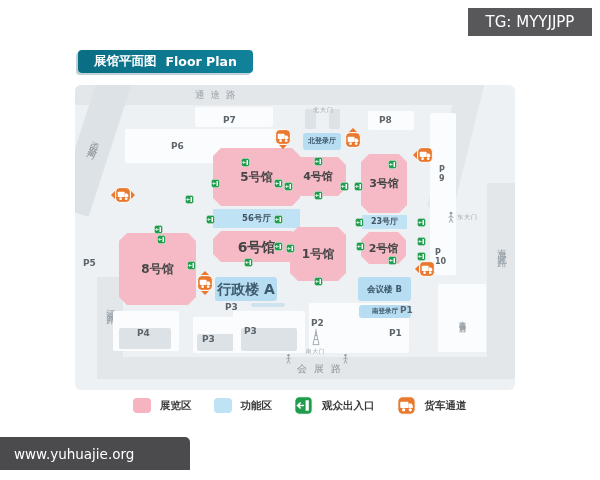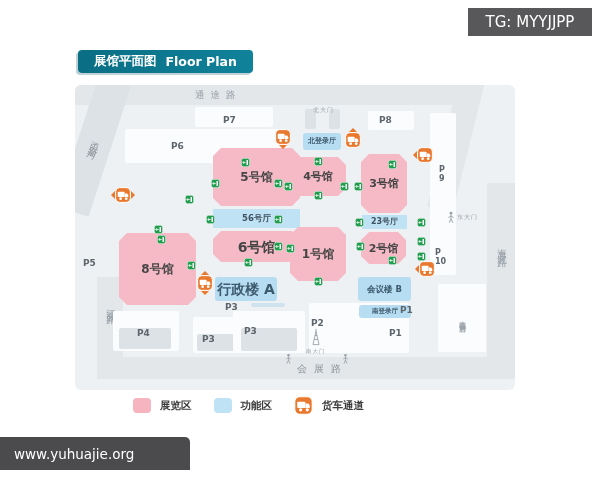--- a/index.html
+++ b/index.html
@@ -436,20 +436,28 @@
 <div class="legend">
   <div class="item">
     <span class="swatch pink"></span>
     <span class="llabel">展览区</span>
   </div>
   <div class="item">
     <span class="swatch blue"></span>
     <span class="llabel">功能区</span>
   </div>
   <div class="item">
+    <span class="licon" id="legend-entrance"><svg viewBox="0 0 20 20">
+          <rect x="0.8" y="0.8" width="18.4" height="18.4" rx="4.5" fill="#1f9d4d" stroke="#ffffff" stroke-width="1.2"></rect>
+          <rect x="12.2" y="4.5" width="3.4" height="11" fill="#fff"></rect>
+          <path d="M10.5 10H4.3M7 6.8L3.8 10 7 13.2" stroke="#fff" stroke-width="1.7" fill="none"></path>
+        </svg></span>
+    <span class="llabel">观众出入口</span>
+  </div>
+  <div class="item">
     <span class="licon" id="legend-truck"><svg viewBox="0 0 20 20">
           <rect x="0.8" y="0.8" width="18.4" height="18.4" rx="5" fill="#e8792f" stroke="#ffffff" stroke-width="1.2"></rect>
           <g fill="#fff">
             <rect x="3.4" y="6" width="8.6" height="6.5" rx="1"></rect>
             <path d="M12 8h3.2l1.4 2v2.5H12z"></path>
             <circle cx="7" cy="14.6" r="1.7"></circle>
             <circle cx="14" cy="14.6" r="1.7"></circle>
           </g>
         </svg></span>
     <span class="llabel">货车通道</span>

